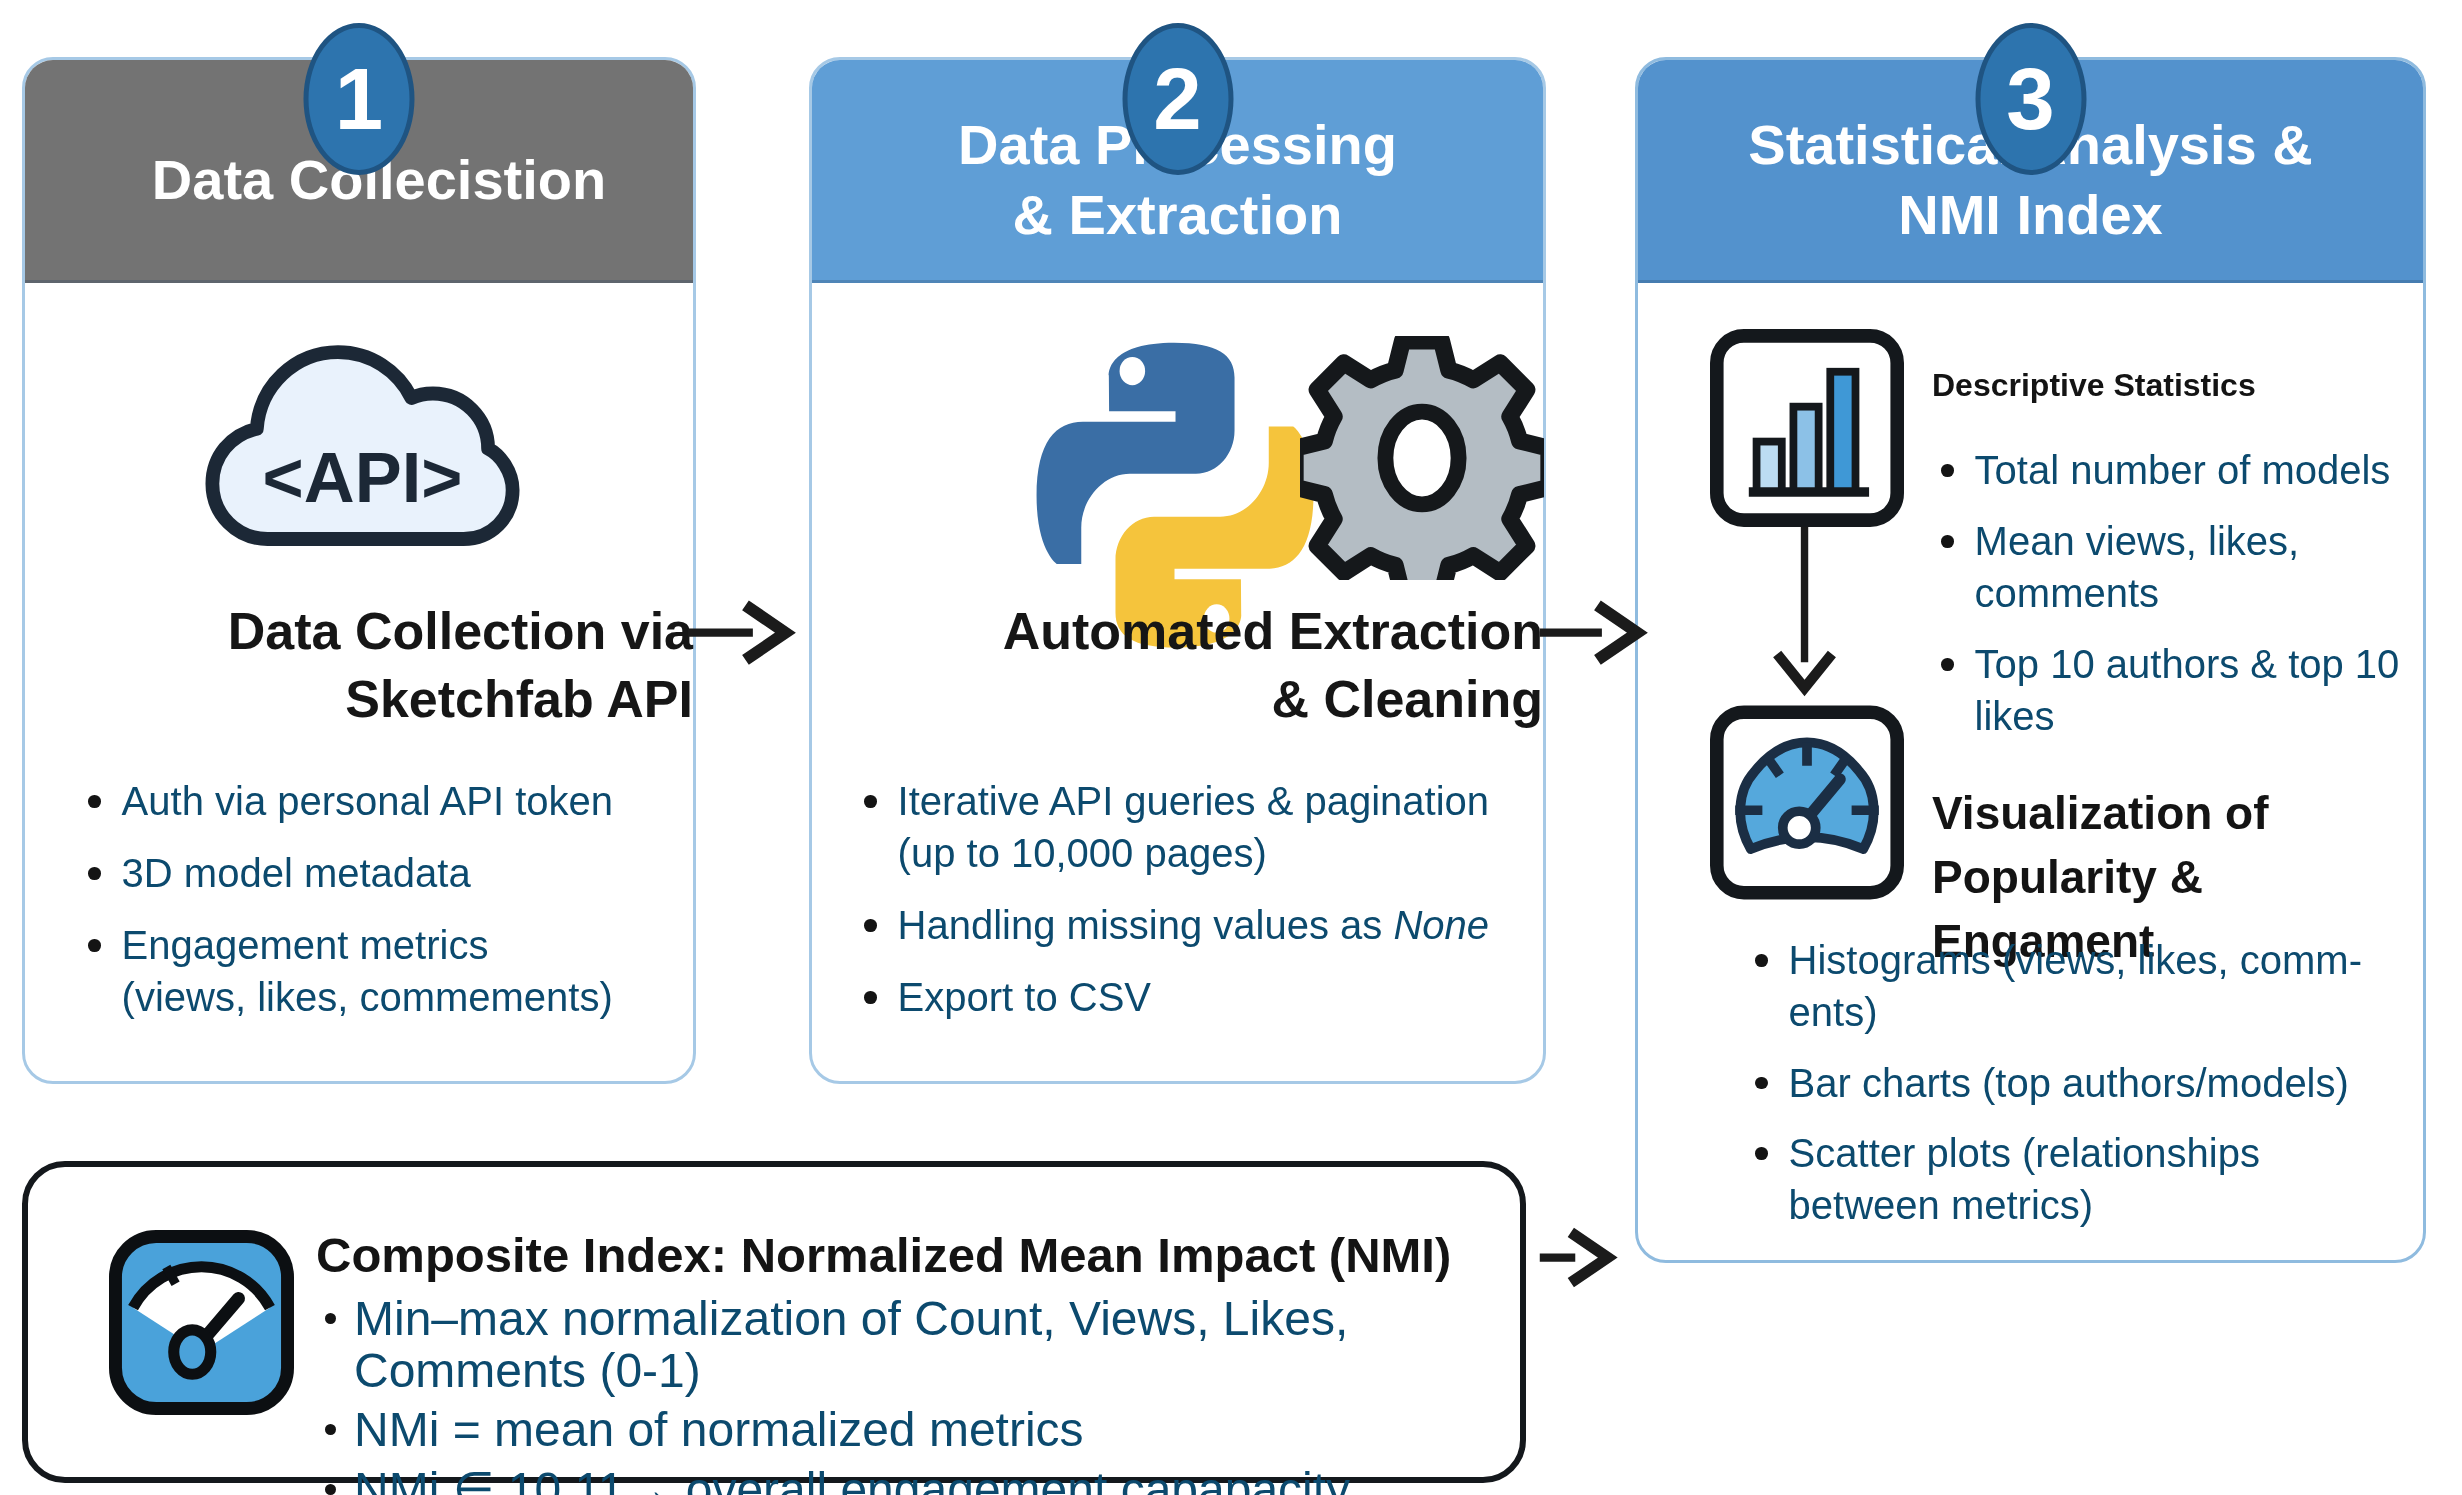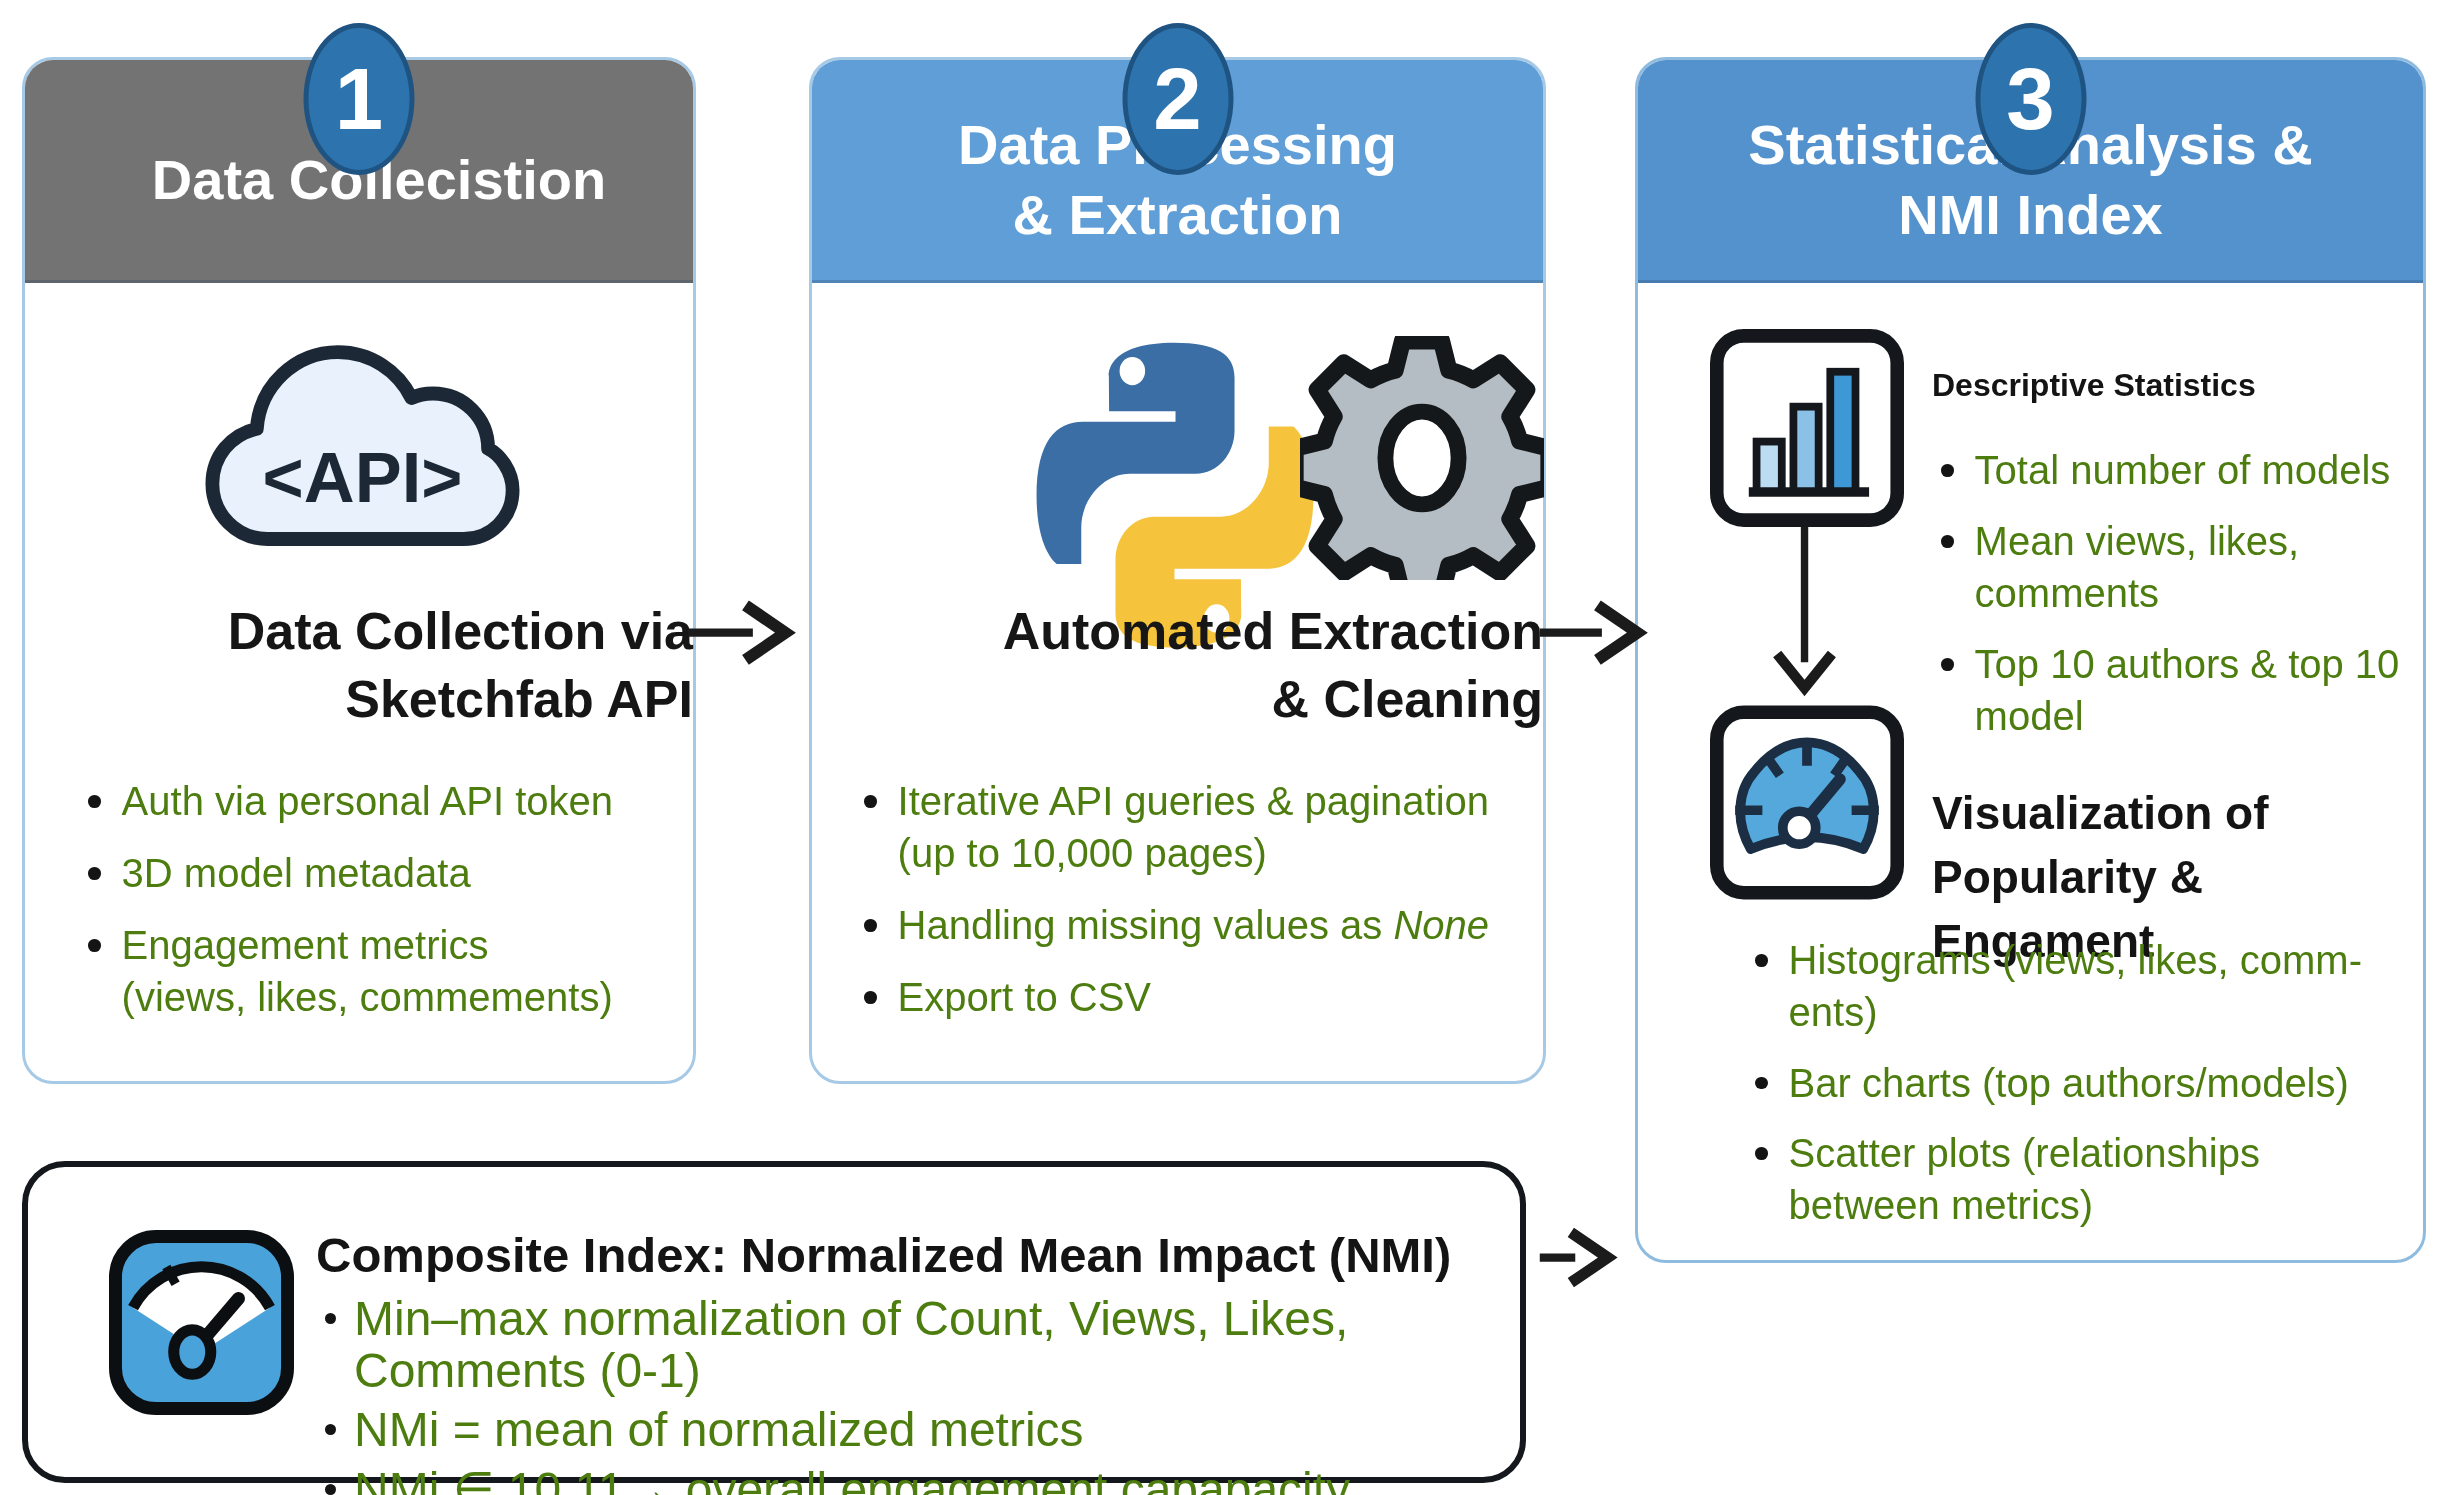--- a/index.html
+++ b/index.html
@@ -28,21 +28,21 @@
          color:#fff;font-size:87px;font-weight:bold;
          display:flex;align-items:center;justify-content:center;z-index:3;}
 
   .ctitle{position:absolute;left:0;right:0;top:537px;margin:0;
           text-align:right;font-size:52px;line-height:68px;font-weight:bold;color:#161616;}
 
   
   .bl{position:absolute;margin:0;padding:0;list-style:none;}
   .b{display:flex;margin:0 0 20px 0;}
   .dot{flex:none;width:12.6px;height:12.6px;border-radius:50%;background:#141414;margin:20px 21px 0 0;}
-  .bt{font-size:40px;line-height:52px;color:#4d7c0f;}
+  .bt{font-size:40px;line-height:52px;color:#0c4a6e;}
   .bt em{font-style:italic;}
 
   .bl-c1{left:63px;top:715px;right:30px;}
   .bl-c2{left:52px;top:715px;right:9px;}
 
   
   .icon-box{position:absolute;width:194px;}
   .ib-bar{left:72px;top:269px;height:198px;}
   .ib-gauge{left:72px;top:642px;height:201px;}
   .h3a{position:absolute;left:294px;top:296px;margin:0;font-size:32px;line-height:59px;font-weight:bold;}
@@ -215,21 +215,21 @@
         <span class="dot"></span>
         <div class="bt">
           <div>Mean views, likes,</div>
           <div>comments</div>
         </div>
       </li>
       <li class="b">
         <span class="dot"></span>
         <div class="bt">
           <div>Top 10 authors &amp; top 10</div>
-          <div>model</div>
+          <div>likes</div>
         </div>
       </li>
     </ul>
 
     <div class="icon-box ib-gauge">
       <svg viewBox="0 0 100 100" width="194" height="201">
         <rect x="3.5" y="3.5" width="93" height="93" rx="14" fill="#ffffff" stroke="#14181c" stroke-width="7"></rect>
         <path d="M21 74 C13 60 14 44 23 34 C31 24 40 19 50 19 C60 19 69 24 77 34
                  C86 44 87 60 79 74 C60 66 40 66 21 74 Z" fill="#55a8dc" stroke="#1b2e44" stroke-width="5" stroke-linejoin="round"></path>
         <path d="M50 19 V31 M29 26 L36 36 M71 26 L64 36 M13 54 H27 M73 54 H87" stroke="#1b2e44" stroke-width="5"></path>

